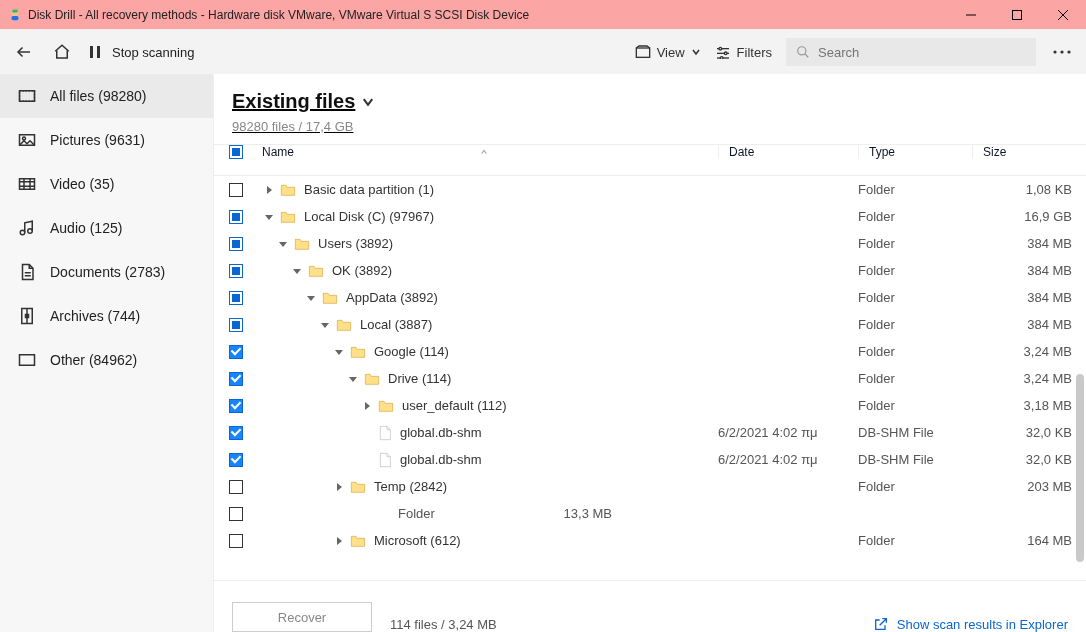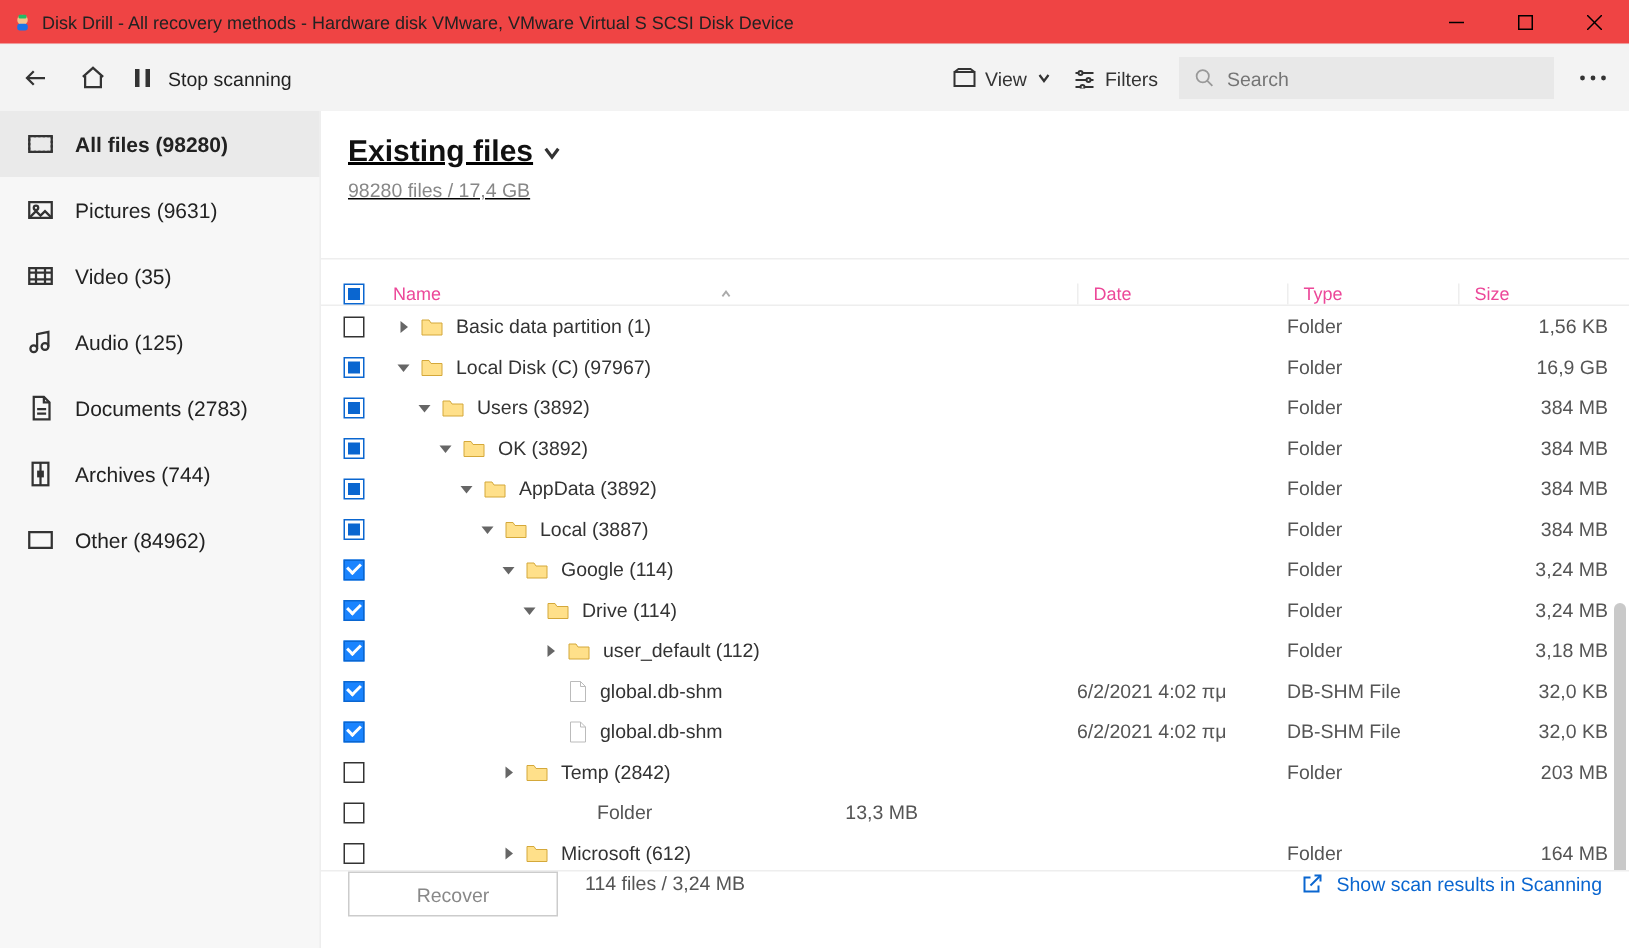--- a/index.html
+++ b/index.html
@@ -1,20 +1,20 @@
 <!DOCTYPE html>
 <html><head>
 <meta charset="utf-8">
 <style>
 * { box-sizing: border-box; margin: 0; padding: 0; font-family: 'Segoe UI', Tahoma, sans-serif; }
 html, body { width: 1086px; height: 632px; overflow: hidden; background: #fff; }
 
 .titlebar {
   height: 30px; display: flex; align-items: center; justify-content: space-between;
-  padding-left: 8px; background: #ef4444; border-bottom: 1px solid #f0f0f0;
+  padding-left: 8px; background: #fca5a5; border-bottom: 1px solid #f0f0f0;
 }
 .titlebar-left { display: flex; align-items: center; gap: 6px; font-size: 12px; color: #222; }
 .titlebar-icon { width: 14px; height: 14px; display:inline-flex; align-items:center; justify-content:center;}
 .win-controls { display: flex; }
 .win-btn { width: 46px; height: 30px; display: flex; align-items: center; justify-content: center; }
 .win-btn svg { width: 10px; height: 10px; }
 
 .toolbar {
   height: 44px; background: #f3f3f3; display: flex; align-items: center;
   padding: 0 12px; gap: 10px;
@@ -35,21 +35,21 @@
 .more-btn { display:flex; align-items:center; justify-content:center; width:24px; height:24px;}
 
 .app-body { display:flex; height: calc(632px - 30px - 44px); }
 
 .sidebar { width: 214px; background:#f7f7f7; border-right:1px solid #eee; display:flex; flex-direction:column;}
 .sidebar-list { flex:1; }
 .side-item {
   height: 44px; display:flex; align-items:center; gap:14px; padding:0 18px;
   font-size:14px; color:#222; cursor:pointer;
 }
-.side-item.active { background:#eaeaea; font-weight:700;}
+.side-item.active { background:#eaeaea; font-weight:400;}
 .side-icon { width:18px; height:18px; display:flex; align-items:center; justify-content:center; color:#333;}
 .sidebar-footer {
   padding: 14px 18px; display:flex; align-items:center; gap:10px;
   font-size:13px; color:#777;
 }
 .spinner {
   width:16px; height:16px; border:2px dotted #1a73e8; border-radius:50%;
   border-top-color:transparent; border-right-color:transparent;
 }
 
@@ -58,22 +58,22 @@
 .main-header { padding: 16px 18px 10px; display:flex; justify-content:space-between; align-items:flex-start;}
 .mh-left { display:flex; flex-direction:column; gap:6px;text-decoration:underline;}
 .mh-title { font-size:20px; font-weight:600; color:#111; display:flex; align-items:center; gap:6px;}
 .mh-sub { font-size:13px; color:#888;}
 .mh-right { text-align:right;}
 .mh-selected { font-size:22px; color:#0a66d0; font-weight:400;}
 .mh-selectall { font-size:13px; color:#333; margin-top:4px; display:flex; justify-content:flex-end; align-items:center; gap:4px;}
 
 .table-wrap { flex:1; overflow:hidden; display:flex; flex-direction:column;}
 .thead {
-  display:flex; align-items:flex-end; height:32px; border-top:1px solid #eee; border-bottom:1px solid #eee;
-  font-size:12px; color:#ec4899; padding-right:14px;margin-top:28px;
+  display:flex; align-items:flex-start; height:32px; border-top:1px solid #eee; border-bottom:1px solid #eee;
+  font-size:12px; color:#0f172a; padding-right:14px;
 }
 .th-check { width:44px; display:flex; justify-content:center;}
 .th-name { flex:1; display:flex; align-items:center; gap:6px; padding-left:4px; }
 .th-date { width:140px; border-left:1px solid #eee; padding-left:10px;}
 .th-type { width:114px; border-left:1px solid #eee; padding-left:10px;}
 .th-size { width:100px; border-left:1px solid #eee; padding-left:10px;}
 
 .tbody { flex:1; overflow-y:auto; font-size:13px; color:#333; position:relative;}
 .row {
   display:flex; align-items:center; height:27px; padding-right:14px;
@@ -96,21 +96,21 @@
 .cell-date { width:140px; color:#555;}
 .cell-type { width:114px; color:#555;}
 .cell-size { width:100px; color:#555; text-align:right;}
 
 .scrollbar-indicator {
   position:absolute; right:2px; top:198px; width:8px; height:188px;
   background:#c9c9c9; border-radius:4px;
 }
 
 .footer {
-  height:52px; border-top:1px solid #eee; display:flex; align-items:flex-start;
+  height:52px; border-top:1px solid #eee; display:flex; align-items:flex-end;
   padding:0 18px; gap:18px;
 }
 .recover-btn {
   width:140px; height:30px; border:1px solid #ccc; background:#fff;
   display:flex; align-items:center; justify-content:center; font-size:13px; color:#888;
 }
 .footer-info { font-size:13px; color:#555;}
 .footer-spacer { flex:1;}
 .footer-link { display:flex; align-items:center; gap:8px; font-size:13px; color:#0a66d0;}
 
@@ -331,21 +331,21 @@
               </span>
               <span>
                 <svg width="16" height="14" viewBox="0 0 24 20">
                   <path d="M2 3h7l2 3h11v12H2z" fill="#ffe08a" stroke="#d4a83a"></path>
                 </svg>
               </span>
               <span style="margin-left:4px">Basic data partition (1)</span>
             </div>
             <div class="cell-date"></div>
             <div class="cell-type">Folder</div>
-            <div class="cell-size">1,56 KB</div>
+            <div class="cell-size">1,08 KB</div>
           </div>
           <div class="row">
             <div class="cell-check">
               <div class="chk partial"></div>
             </div>
             <div class="cell-name">
               <span class="indent" style="width:0px"></span>
               <span class="expander">
                 <svg width="10" height="10" viewBox="0 0 10 10">
                   <polygon points="1,3 9,3 5,8" fill="#666"></polygon>
@@ -619,17 +619,17 @@
         <span>Recover</span>
       </div>
       <div class="footer-info">114 files / 3,24 MB</div>
       <div class="footer-spacer"></div>
       <div class="footer-link">
         <svg width="16" height="16" viewBox="0 0 24 24" fill="none" stroke="#0a66d0" stroke-width="2">
             <path d="M14 4h6v6"></path>
             <path d="M20 4L10 14"></path>
             <path d="M18 14v6H4V6h6"></path>
           </svg>
-        <span>Show scan results in Scanning</span>
+        <span>Show scan results in Explorer</span>
       </div>
     </div>
   </div>
 </div>
 
 </body></html>

